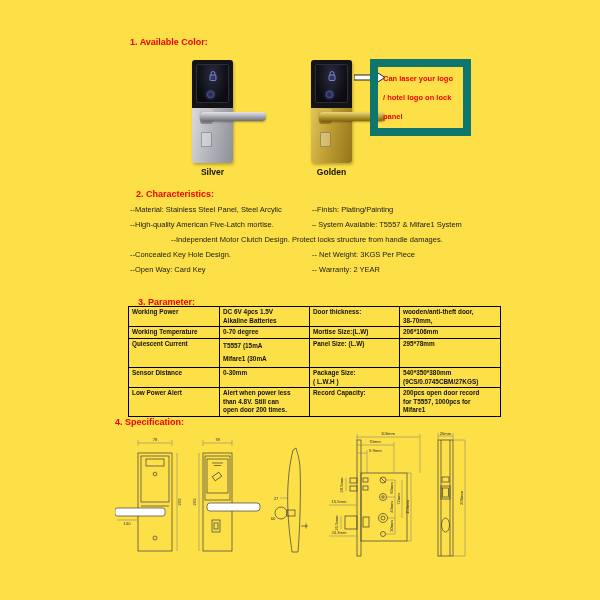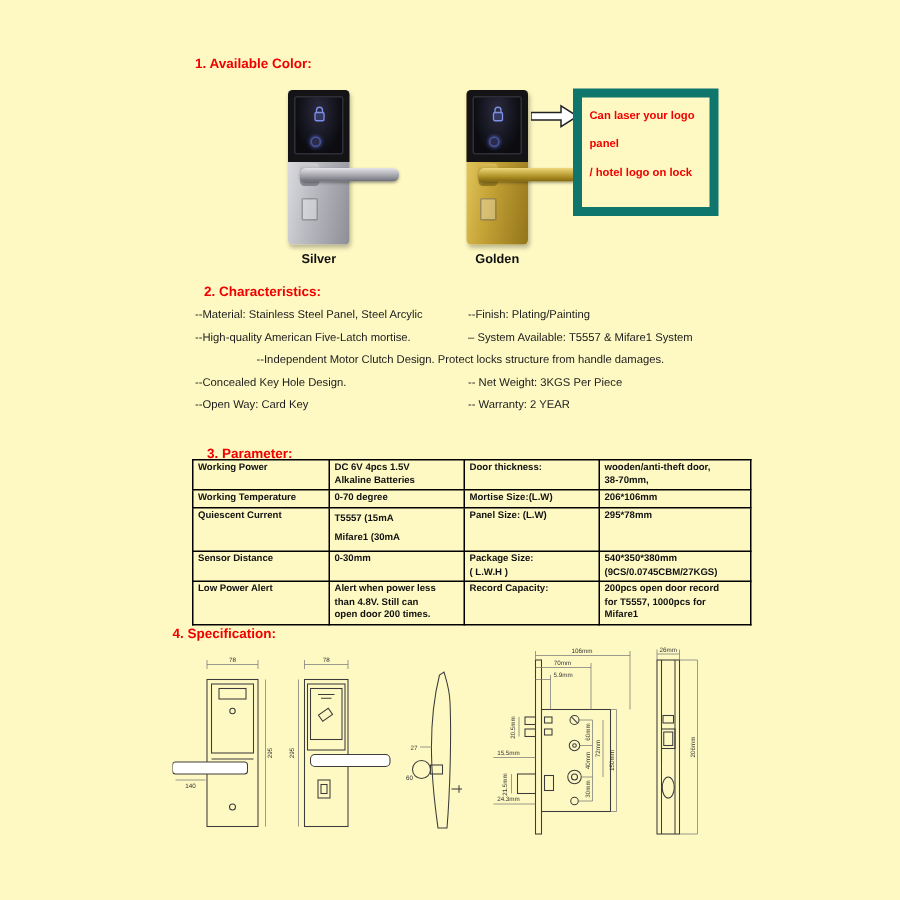--- a/index.html
+++ b/index.html
@@ -1,16 +1,16 @@
 <!DOCTYPE html>
 <html><head>
 <meta charset="utf-8">
 <style>
   html,body { margin:0; padding:0; background:#fff; }
-  .page { position:relative; width:600px; height:600px; background:#fef9c3;
+  .page { position:relative; width:600px; height:600px; background:#fde047;
           font-family:"Liberation Sans", sans-serif; overflow:hidden; }
 
   .h-red { position:absolute; color:#f20000; font-weight:bold; font-size:9px; white-space:nowrap; }
   #h1 { left:130px; top:37px; }
   #h2 { left:136px; top:189px; }
   #h3 { left:138px; top:297px; }
   #h4 { left:115px; top:417px; }
 
   
   .lock { position:absolute; width:41px; height:103px; }
@@ -37,23 +37,23 @@
   .lock-golden .handle-mount { background:linear-gradient(#d9bd55,#8f741d); }
   .lock-keycover { position:absolute; left:9px; top:72px; width:9px; height:13px; border-radius:1px;
                    background:rgba(255,255,255,.30); border:1px solid rgba(0,0,0,.28); }
   .lock-label { position:absolute; width:41px; text-align:center; font-weight:bold;
                 font-size:8.5px; color:#111; }
   #label-silver { left:192px; top:167px; }
   #label-golden { left:311px; top:167px; }
 
   .arrow-wrap { position:absolute; left:354px; top:69px; }
 
-  .callout { position:absolute; left:382px; top:59px; width:80px; height:59px;
-             border:6px solid #0f766e; color:#f20000; font-weight:bold;
-             font-size:7.5px; line-height:19px; padding:2px 0 12px 5px; }
+  .callout { position:absolute; left:370px; top:59px; width:80px; height:59px;
+             border:8px solid #0f766e; color:#f20000; font-weight:bold;
+             font-size:7.5px; line-height:19px; padding:2px 0 0 5px; }
 
   
   .char-row { position:absolute; left:130px; width:346px; font-size:7.5px; color:#1a1a1a; white-space:nowrap; }
   .char-right { position:absolute; left:170px; top:0;margin-left:12px; }
   #char-0 { top:205px; } #char-1 { top:220px; } #char-2 { top:235px;margin-left:41px; }
   #char-3 { top:250px; } #char-4 { top:265px; }
 
   
   .param-table { position:absolute; left:128px; top:306px; width:344px;
                  border-collapse:collapse; table-layout:fixed;
@@ -117,22 +117,22 @@
   <div class="lock-label" id="label-golden">Golden</div>
 
   <div class="arrow-wrap">
     <svg width="32" height="17" viewBox="0 0 32 17">
       <polygon points="0,6 20,6 20,1.5 31,8.5 20,15.5 20,11 0,11" fill="#ffffff" stroke="#222" stroke-width="1"></polygon>
     </svg>
   </div>
 
   <div class="callout">
     <div>Can laser your logo</div>
+    <div>/ hotel logo on lock</div>
     <div>panel</div>
-    <div>/ hotel logo on lock</div>
   </div>
 
   <div class="h-red" id="h2">2. Characteristics:</div>
 
   <div class="char-row" id="char-0">
     <span>--Material: Stainless Steel Panel, Steel Arcylic</span>
     <span class="char-right">--Finish: Plating/Painting</span>
   </div>
   <div class="char-row" id="char-1">
     <span>--High-quality American Five-Latch mortise.</span>

